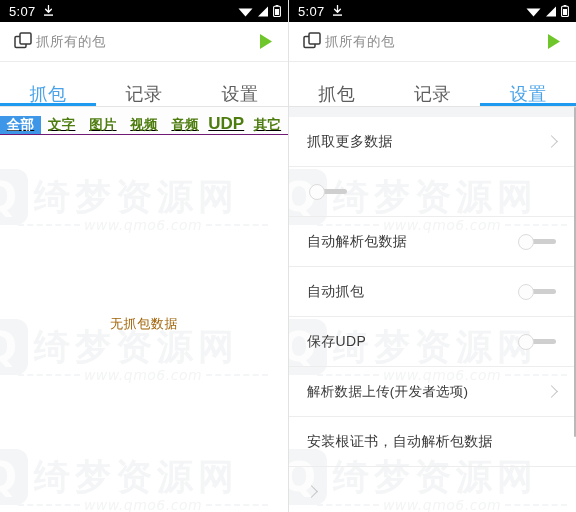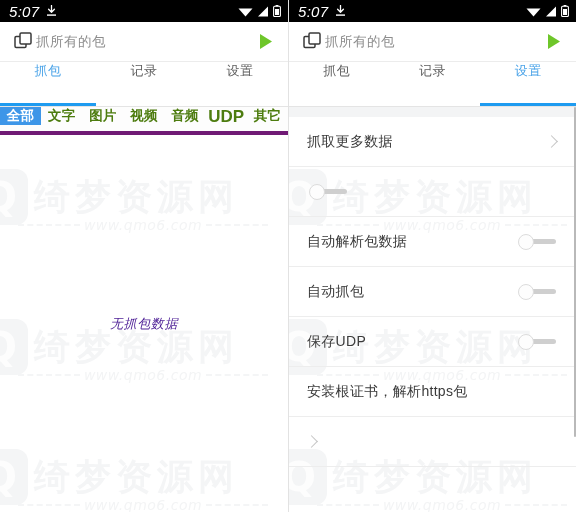--- a/index.html
+++ b/index.html
@@ -14,21 +14,21 @@
   .panel.right { border-left:1px solid #e2e2e2; }
 
   
   .statusbar {
     position:relative; z-index:6;
     height:22px; background:#000; color:#fff;
     display:flex; align-items:center;
     padding:0 7px 0 9px;
     font-size:12.5px; letter-spacing:.3px;
   }
-  .sb-time { font-weight:500; font-size:15px;font-style:italic; }
+  .sb-time { font-weight:500; font-size:13px; }
   .sb-left-icons { display:flex; align-items:center; gap:3px; margin-left:7px; }
   .sb-spacer { flex:1; }
   .sb-right-icons { display:flex; align-items:center; gap:4px; }
   .ic { display:block; }
 
   
   .appbar {
     position:relative; z-index:5;
     height:40px; background:#ffffff;
     display:flex; align-items:center; padding:0 10px;
@@ -40,57 +40,58 @@
   }
   .icon-btn { width:26px; height:26px; display:flex; align-items:center; justify-content:center; }
 
   
   .tabs {
     position:relative; z-index:5;
     height:44px; background:#fff;
     display:flex; align-items:stretch;
   }
   .tab {
-    flex:1; display:flex; align-items:flex-start; justify-content:center;
-    font-size:13px; color:#5e5e5e; position:relative;
+    flex:1; display:flex; align-items:flex-end; justify-content:center;
+    font-size:18px; color:#5e5e5e; position:relative;
     letter-spacing:.5px;
     font-family:Liberation Mono, monospace;
   }
   .tab.active { color:#4aa3e8; }
   .tab.active::after {
     content:""; position:absolute; left:0; right:0; bottom:0;
     height:3px; background:#1e9bf0;
   }
   .tabs-underline {
     position:relative; z-index:5;
     height:1px; background:#e4e4e4;
   }
 
   
   .chips {
     position:relative; z-index:5;
     height:28px; background:#fdfdfd;
-    display:flex; align-items:flex-start;
-    border-bottom:4px solid #701a75;
+    display:flex; align-items:flex-end;
+    border-bottom:1px solid #701a75;
+    text-decoration:underline;
   }
   .chip {
     flex:1; display:flex; align-items:center; justify-content:center;
     font-size:13.5px; color:#4d7c0f; font-weight:700;
     letter-spacing:.2px;
   }
   .chip.active { background:#3d96e8; color:#ffffff; }
   .chip.udp { font-size:17px; letter-spacing:0; }
 
   
   .empty-area {
     position:relative; z-index:4;
     flex:1; display:flex; align-items:center; justify-content:center;
     height:calc(512px - 22px - 40px - 44px - 1px - 28px);
   }
-  .empty-text { font-size:13px; color:#4c1d95; letter-spacing:.6px;font-style:italic; }
+  .empty-text { font-size:13px; color:#a16207; letter-spacing:.6px; }
 
   
   .settings-wrap {
     position:relative; z-index:4;
     height:calc(512px - 22px - 40px - 44px - 1px);
     overflow:hidden;
     background:transparent;
   }
   .settings-topgap { height:10px; background:#f3f4f5; }
   .srow {
@@ -422,23 +423,27 @@
       </div>
 
       <div class="srow">
         <span class="srow-label">保存UDP</span>
         <span class="switch">
           <span class="track"></span>
           <span class="knob"></span>
         </span>
       </div>
 
-
-      <div class="srow">
-        <span class="srow-label">安装根证书，解析https包</span>
+      <div class="srow">
+        <span class="srow-label small">解析数据上传(开发者选项)</span>
+        <span class="chev"></span>
+      </div>
+
+      <div class="srow">
+        <span class="srow-label">安装根证书，自动解析包数据</span>
       </div>
 
       <div class="srow">
         <span class="chev"></span>
       </div>
 
     </div>
 
     <div class="vscroll"></div>
   </div>

